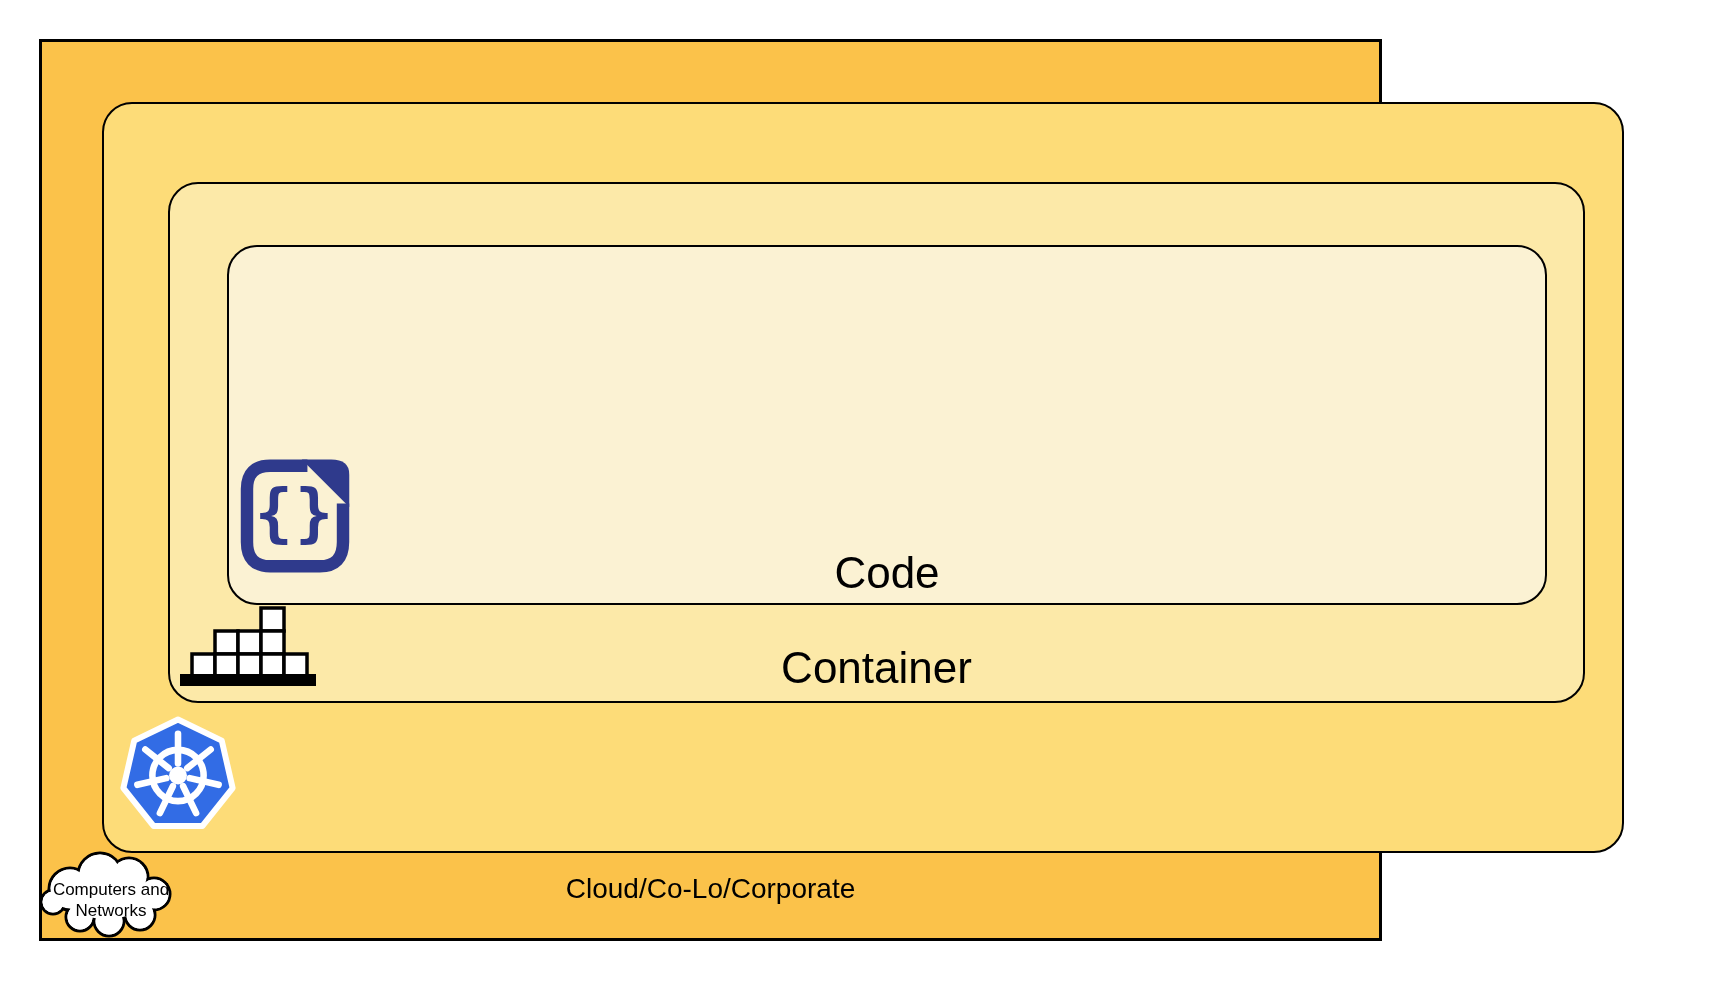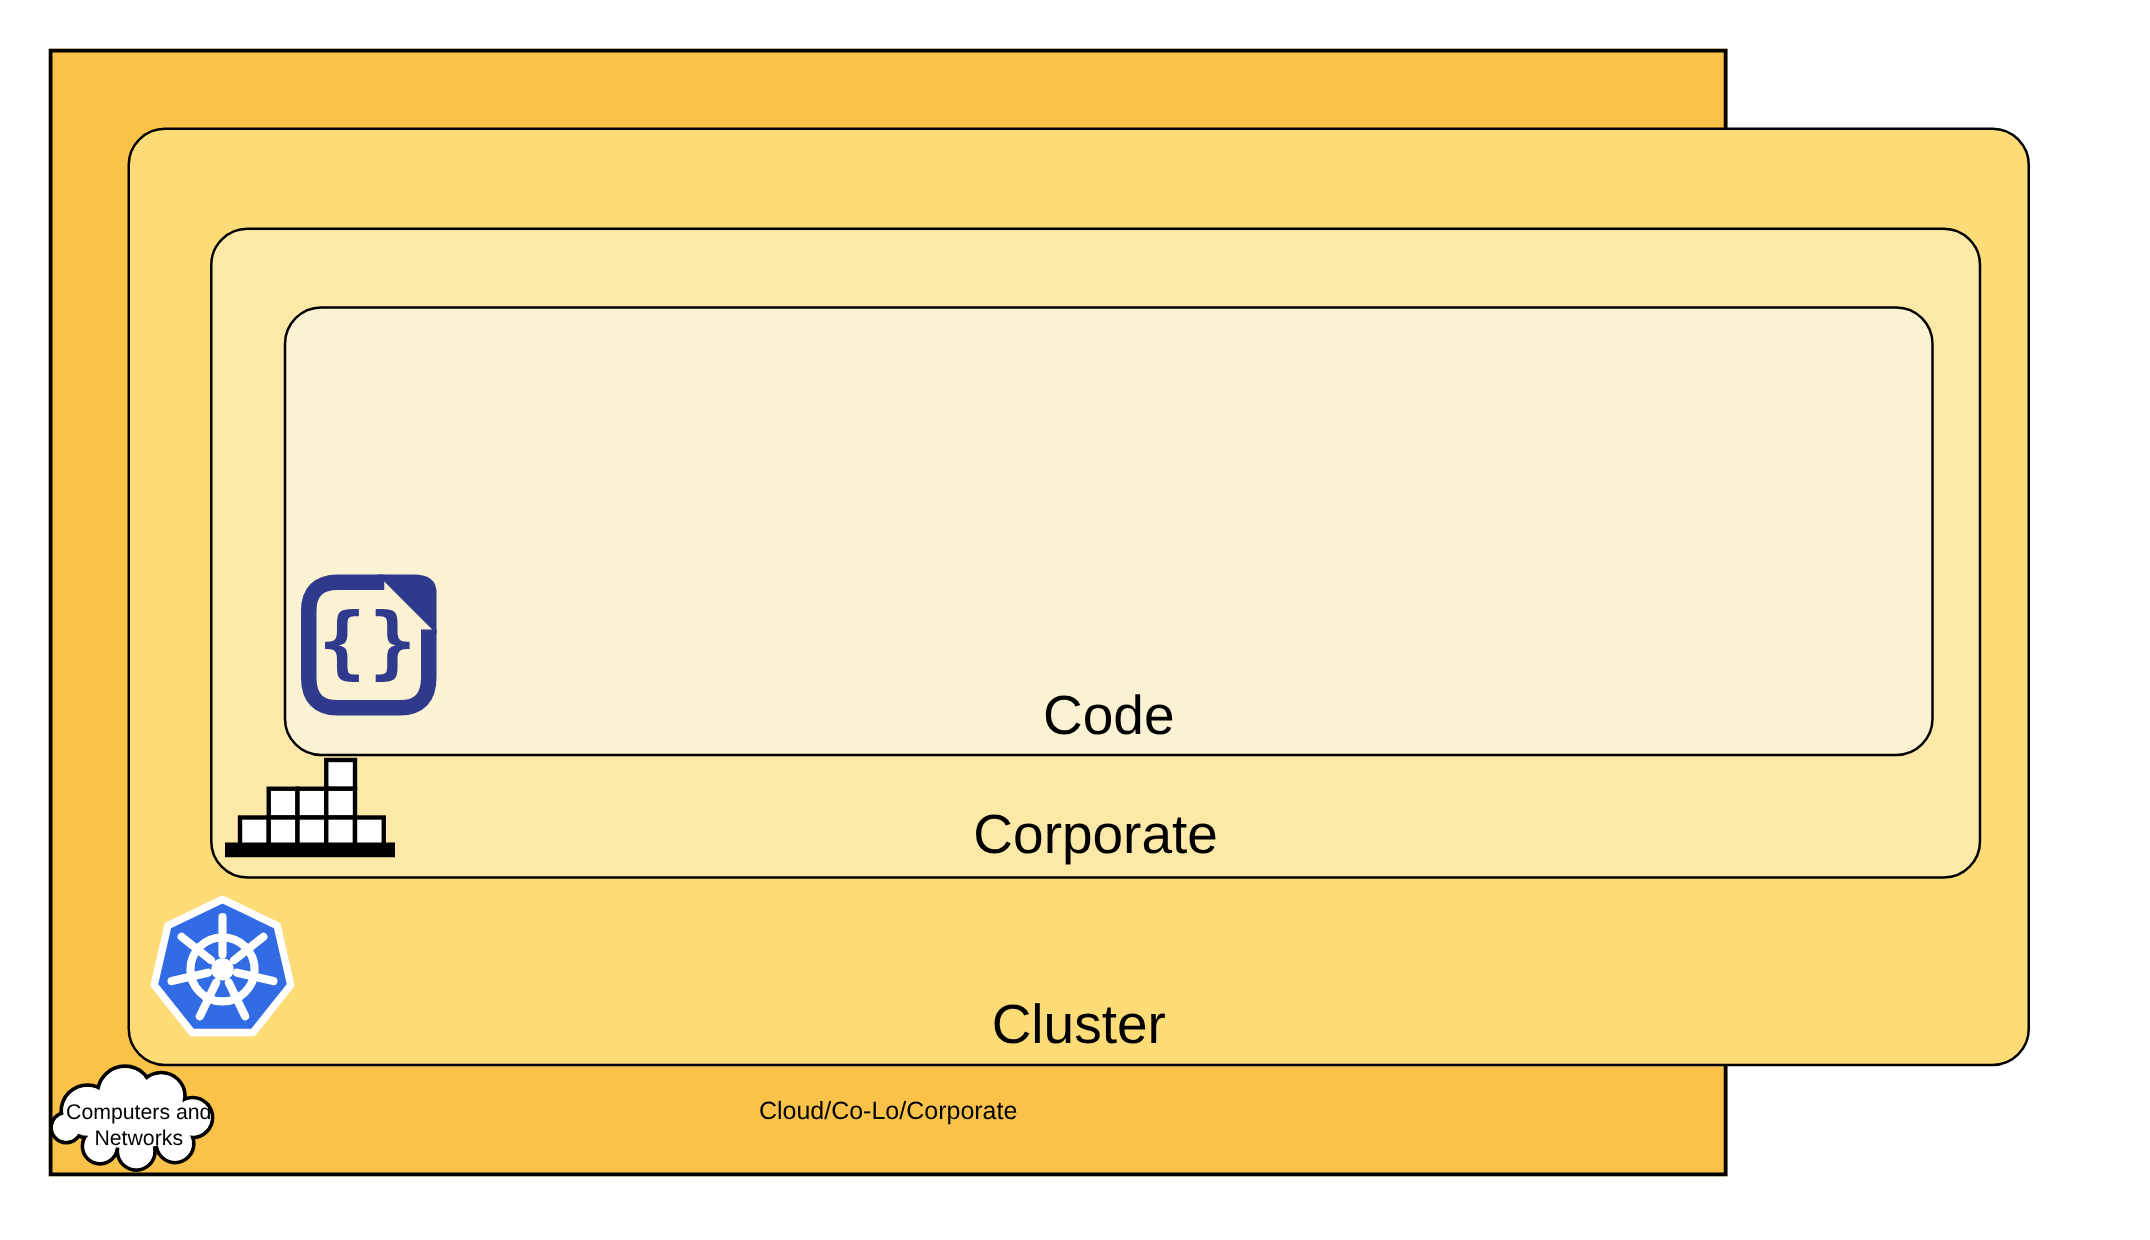--- a/index.html
+++ b/index.html
@@ -24,42 +24,41 @@
 
   .box-label {
     position: absolute; left: 0; right: 0;
     text-align: center;
     font-size: 44px; line-height: 48px;
     white-space: nowrap;
   }
   .code-label      { top: 302px; }
   .container-label { top: 460px; }
   .cluster-label   { top: 692px; }
-  .dc-label        { top: 829px; font-size: 20px; line-height: 36px; }
+  .dc-label        { top: 829px; font-size: 28px; line-height: 36px; }
 
   .icon { position: absolute; z-index: 5; }
   .icon.code-file   { left: 236px; top: 455px; width: 118px; height: 122px; }
   .icon.blocks      { left: 180px; top: 605px; width: 136px; height: 81px; }
   .icon.kubernetes  { left: 116px; top: 711px; width: 124px; height: 129px; }
   .icon.cloud       { left: 36px;  top: 849px; width: 150px; height: 94px; }
 </style>
 </head>
 <body>
 
 <div class="canvas">
 
   <div class="box datacenter">
     <div class="box cluster">
       <div class="box container-box">
         <div class="box code-box">
           <div class="box-label code-label">Code</div>
         </div>
-        <div class="box-label container-label">Corporate</div>
+        <div class="box-label container-label">Container</div>
       </div>
-      <div class="box-label cluster-label">Cluster</div>
     </div>
     <div class="box-label dc-label">
       <div>Cloud/Co-Lo/Corporate</div>
     </div>
   </div>
 
   <svg class="icon code-file" viewBox="0 0 104 108">
     <path d="M58 4 L100 46 L100 17 Q100 4 84 4 Z" fill="#2F3A8C"></path>
     <path d="M63 9.5 H30 Q9.5 9.5 9.5 30 V77 Q9.5 98.5 30 98.5 H74 Q94.5 98.5 94.5 77 V43" fill="none" stroke="#2F3A8C" stroke-width="11"></path>
     <text x="52" y="71" text-anchor="middle" font-family="DejaVu Sans Mono, monospace" font-weight="bold" font-size="56" letter-spacing="2" fill="#2F3A8C">{}</text>

